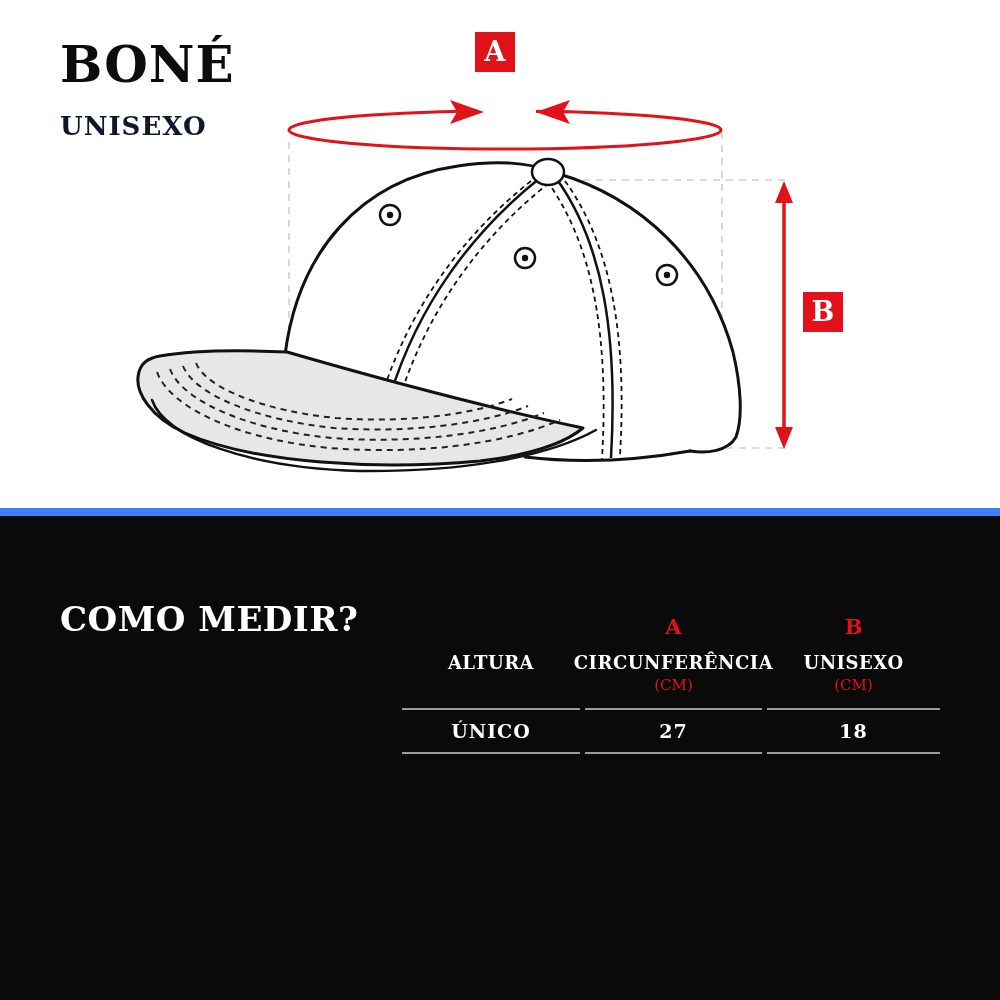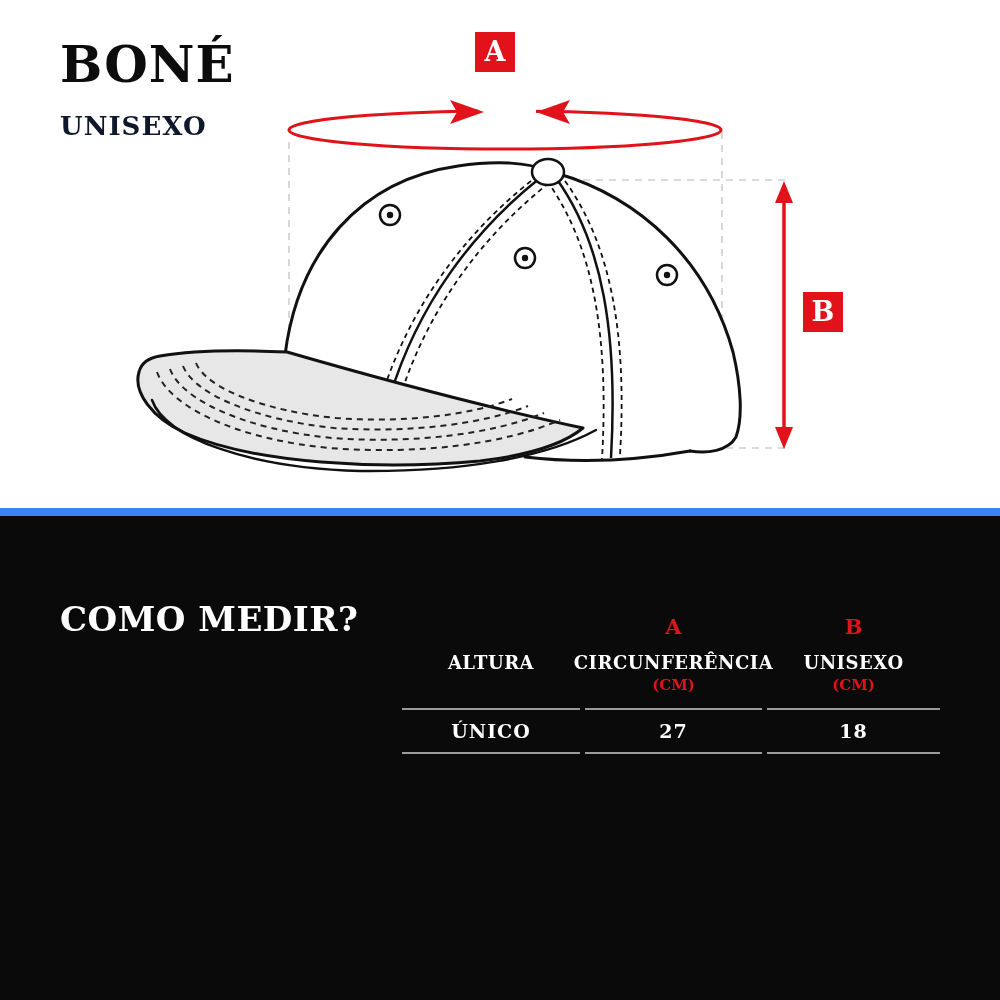--- a/index.html
+++ b/index.html
@@ -43,21 +43,21 @@
   .cell-marker{
     height:44px;display:flex;align-items:center;justify-content:center;
     color:#e11219;font-size:21px;font-weight:bold;
   }
   .cell-name{
     height:28px;display:flex;align-items:center;justify-content:center;
     color:#ffffff;font-size:18px;font-weight:bold;letter-spacing:0.5px;white-space:nowrap;
   }
   .cell-unit{
     height:24px;display:flex;align-items:flex-start;justify-content:center;
-    color:#e11219;font-size:15px;font-weight:bold;
+    color:#e11219;font-size:15px;font-weight:normal;
   }
   .cell-spacer{height:8px;}
   .cell-value{
     height:46px;box-sizing:border-box;
     border-top:2px solid #9b9b9b;border-bottom:2px solid #9b9b9b;
     display:flex;align-items:center;justify-content:center;
     color:#ffffff;font-size:19px;font-weight:bold;letter-spacing:1px;
   }
 </style>
 </head>

